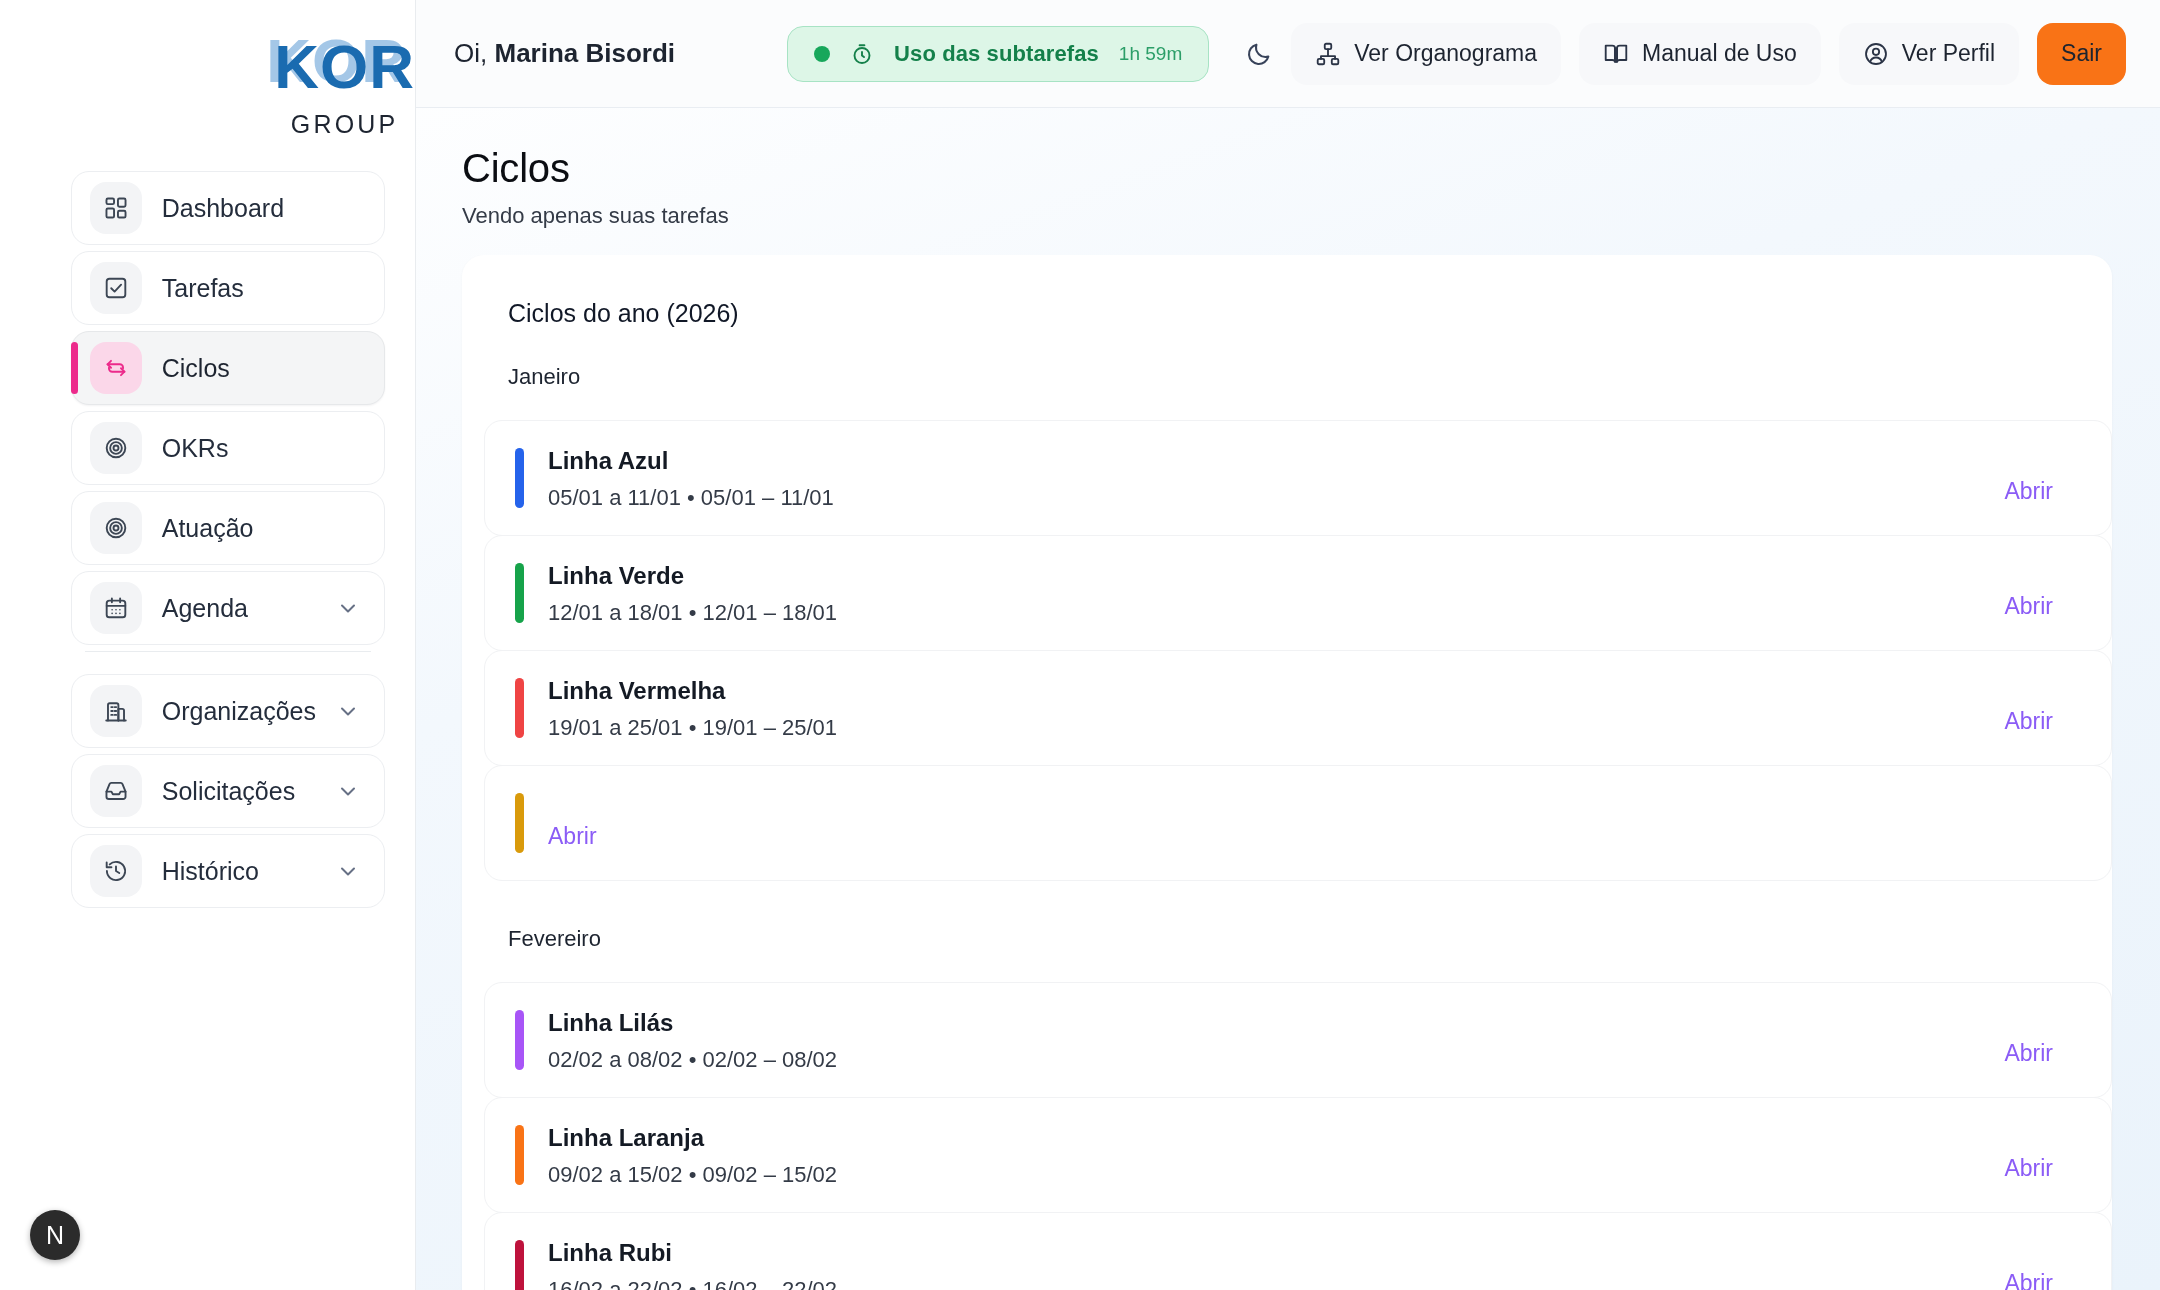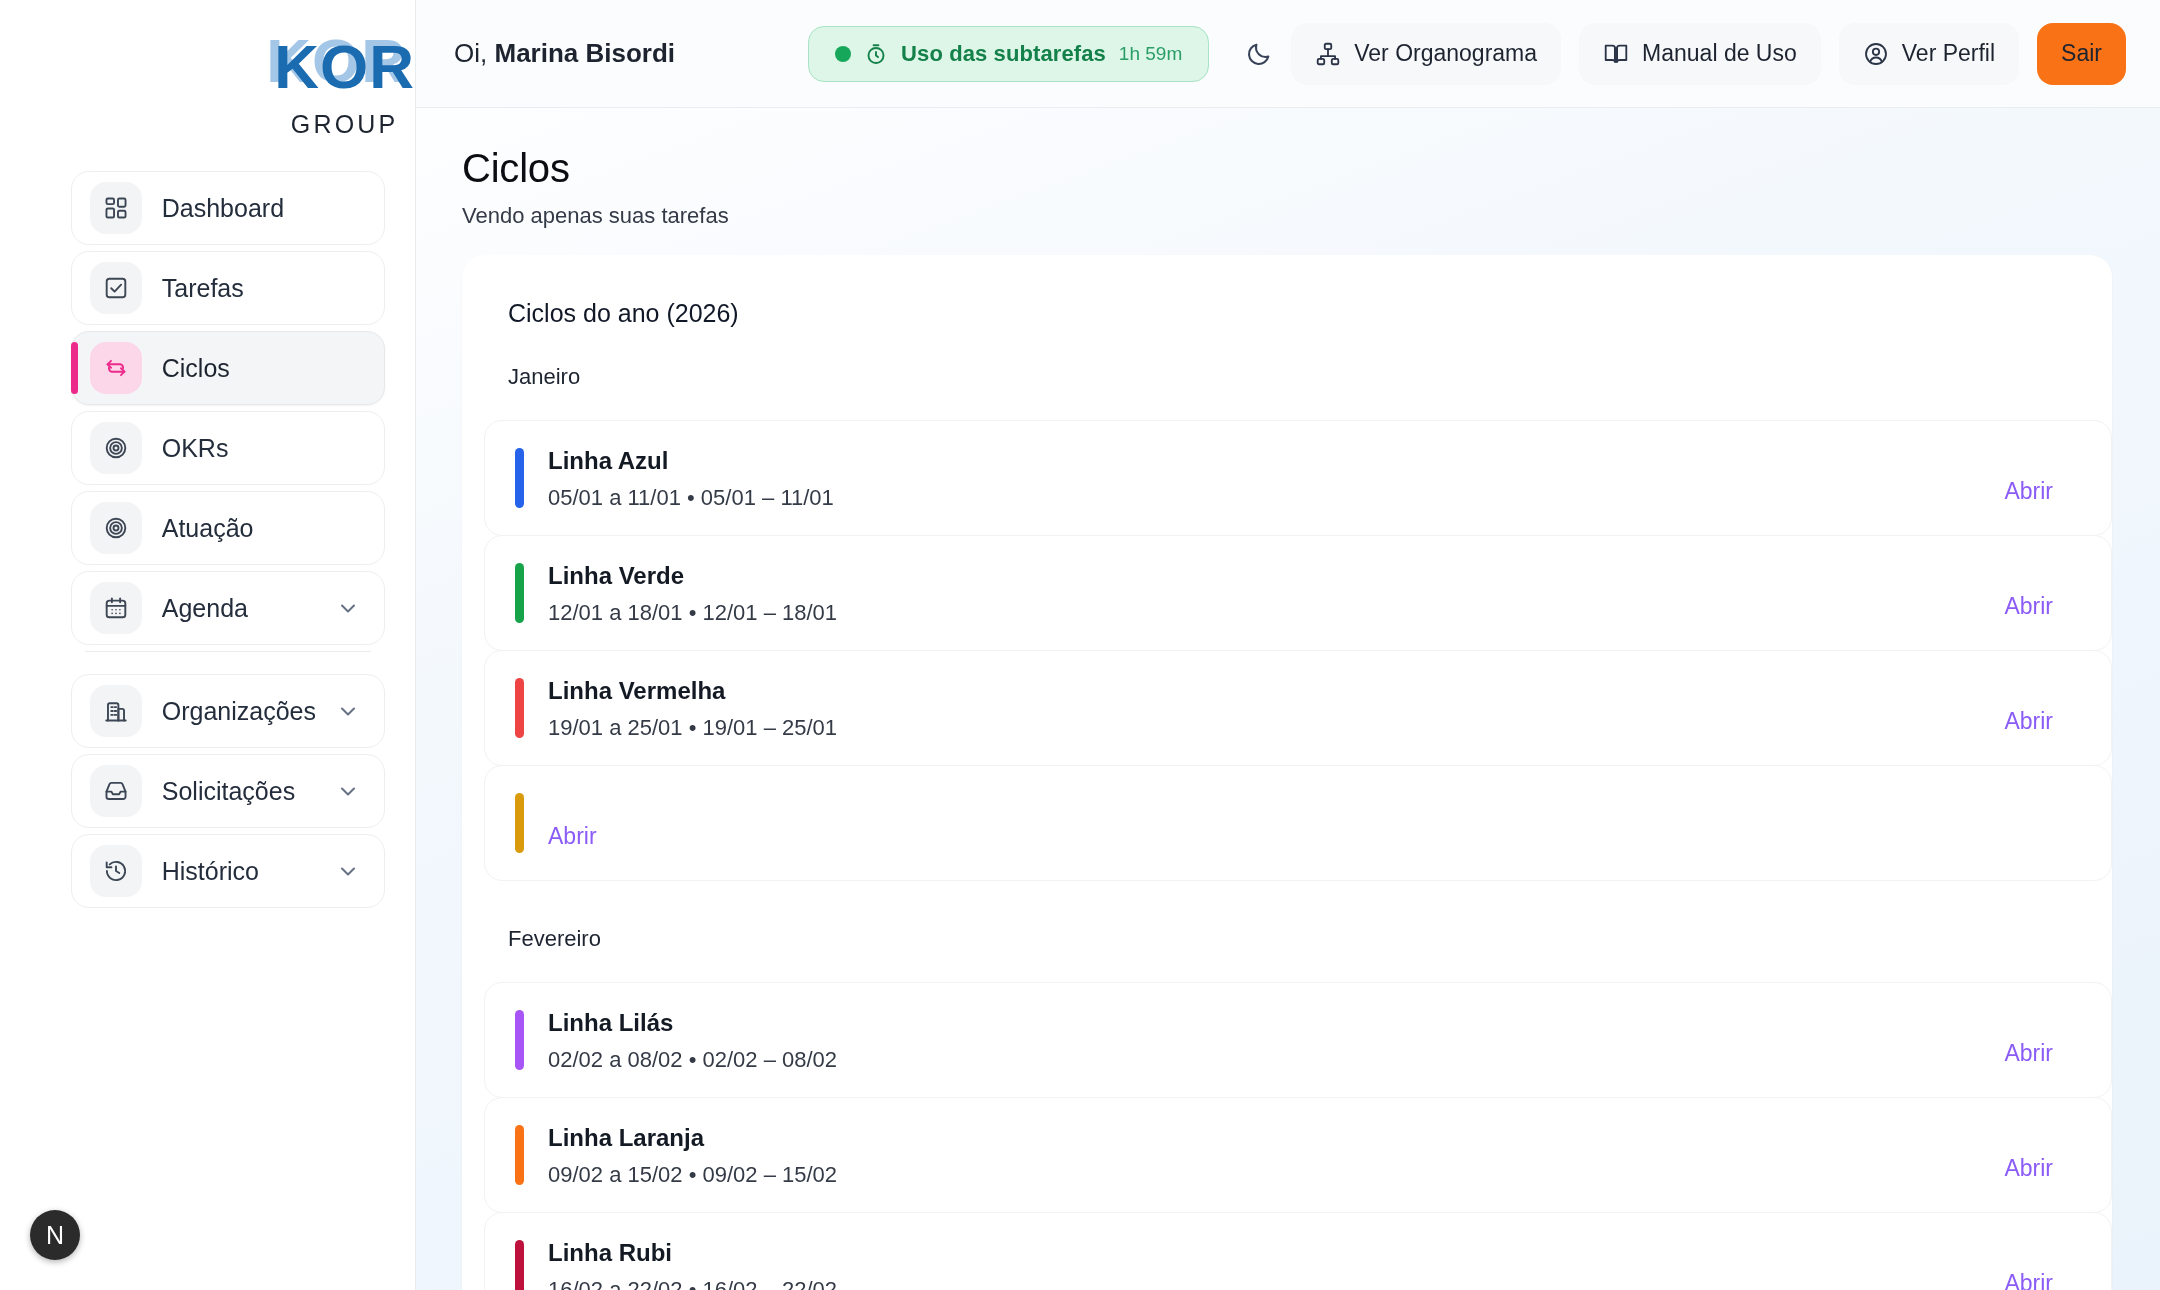--- a/index.html
+++ b/index.html
@@ -109,21 +109,21 @@
     display: flex; align-items: center;
     padding: 0 34px 0 38px;
     gap: 18px;
   }
   .greet { font-size: 26px; color: #1d2430; white-space: nowrap; }
   .greet b { font-weight: 700; }
   .topbar-spacer-a { width: 190px; }
   .topbar-spacer-b { flex: 1; }
 
   .usage-pill {
-    display: flex; align-items: center; gap: 13px;
+    display: flex; align-items: center; gap: 20px;
     height: 56px;
     padding: 0 26px;
     border: 1px solid #a7e3c4;
     border-radius: 16px;
     background: #ddf6e7;
     color: #14804a;
     white-space: nowrap;
   }
   .usage-dot { width: 16px; height: 16px; border-radius: 50%; background: #17a75b; flex: 0 0 16px; }
   .usage-label { font-size: 22px; font-weight: 700; letter-spacing: .1px; }

